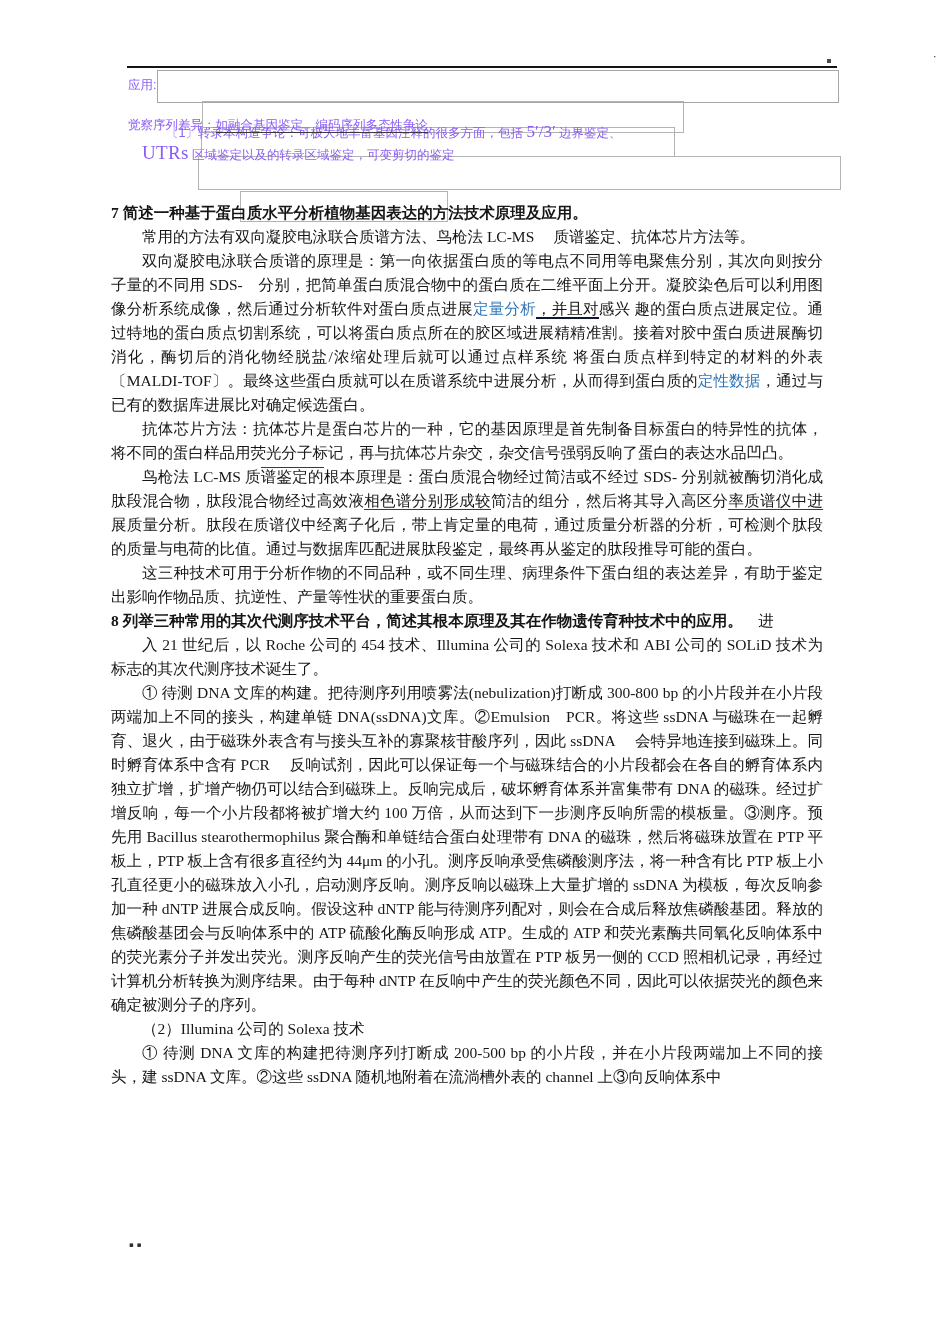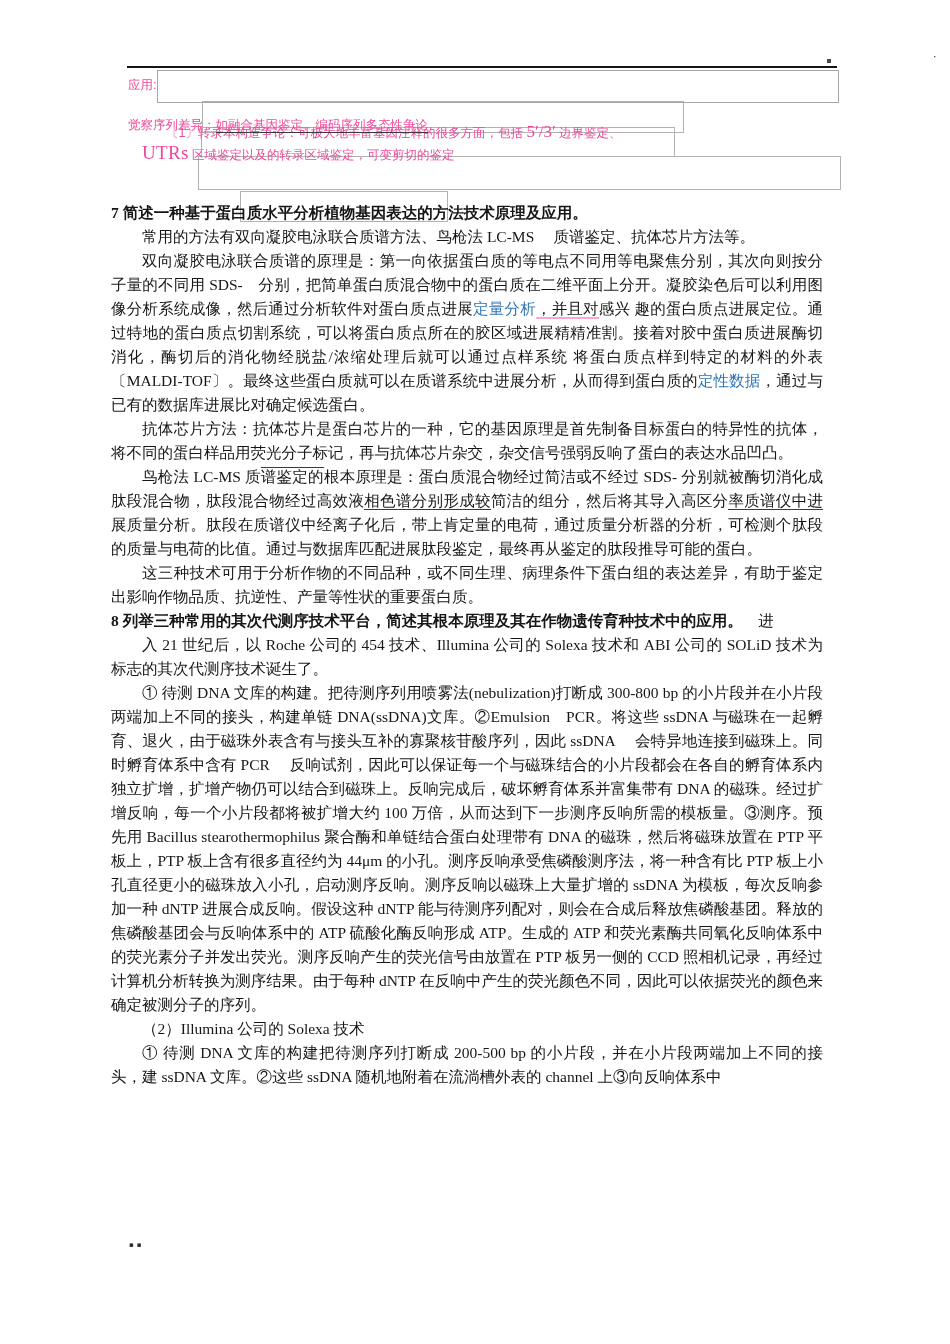--- a/index.html
+++ b/index.html
@@ -8,36 +8,36 @@
   
   .rule{position:absolute;left:127px;top:66px;width:710px;height:2px;background:#141414;}
   
   .frame{position:absolute;border:1px solid #b3b3b3;z-index:0;background:transparent;}
   .frame.f1{left:157px;top:70px;width:680px;height:31px;border-color:#a6a6a6;}
   .frame.f2{left:202px;top:101px;width:480px;height:30px;}
   .frame.f3{left:201px;top:127px;width:472px;height:28px;}
   .frame.f4{left:198px;top:156px;width:641px;height:32px;}
   .frame.f5{left:240px;top:191px;width:206px;height:29px;}
   
-  .top-line{position:absolute;z-index:2;white-space:nowrap;color:#ec4899;
+  .top-line{position:absolute;z-index:2;white-space:nowrap;color:#8b5cf6;
             font-family:"Liberation Sans","DejaVu Sans",sans-serif;
             font-size:12.5px;line-height:17px;}
   .tl-label{left:128px;top:77px;}
   .tl-1{left:166px;top:95px;margin-top:28px;}
   .tl-2{left:142px;top:96px;margin-top:48px;}
   .tl-3{left:128px;top:117px;}
   .tl-4{left:128px;top:133px;}
   
   .bodyflow{position:absolute;left:111px;top:201px;width:712px;z-index:2;}
   .body-p{margin:0;font-size:15.5px;line-height:24px;text-align:justify;}
   .indent{text-indent:2em;}
   .heading{font-weight:700;}
   
   .r-link{color:#2e74b5;}
-  .r-ulblue{border-bottom:2px solid #f9a8d4;}
+  .r-ulblue{border-bottom:2px solid #0f172a;}
   .r-ul{border-bottom:1px solid #3a3a3a;}
   .r-ol{border-top:1px solid #3a3a3a;}
   .r-n{font-weight:400;}
   .r-lat{font-family:"Liberation Serif","DejaVu Serif",serif;font-size:17px;}
   .r-latlg{font-family:"Liberation Serif","DejaVu Serif",serif;font-size:19px;letter-spacing:.3px;}
   
   .mark-a{position:absolute;left:933px;top:50px;font-size:11px;color:#333;z-index:2;
           font-family:"DejaVu Sans",sans-serif;}
   .mark-b{position:absolute;left:827px;top:59px;width:4px;height:4px;background:#4a4a4a;z-index:2;}
   .bottom-marks{position:absolute;left:129px;top:1241px;z-index:2;color:#2a2a2a;

